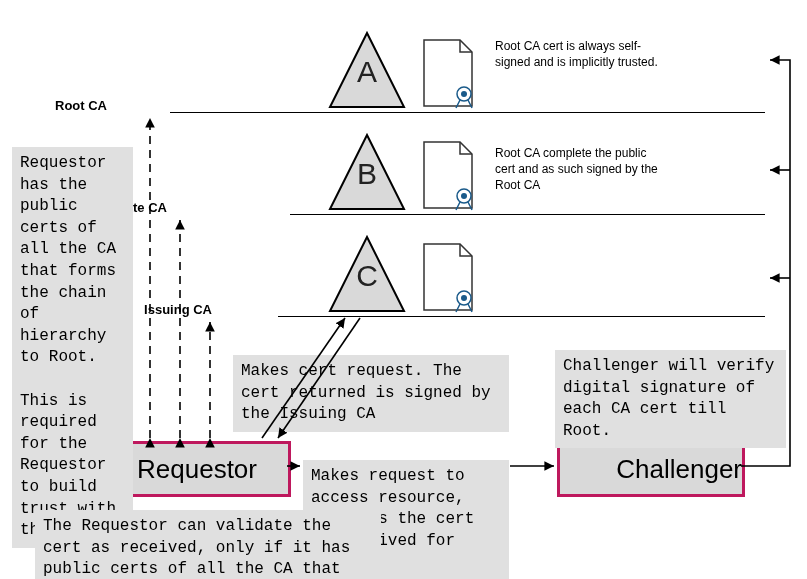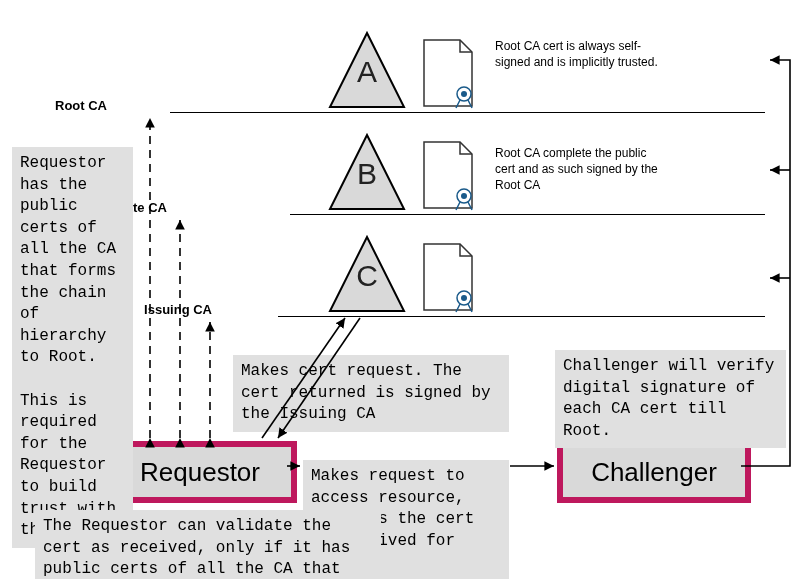--- a/index.html
+++ b/index.html
@@ -2,21 +2,21 @@
 <html><head>
 <meta charset="utf-8">
 <style>
   html,body{margin:0;padding:0;background:#fff;font-family:Verdana,Geneva,sans-serif;}
   .stage{position:relative;width:807px;height:579px;}
   .txtbox{position:absolute;background:#e0e0e0;font-size:16px;line-height:1.35;padding:6px 8px;font-family:"Courier New",monospace;}
   .ca-label{position:absolute;font-weight:700;font-size:13px;}
   .ca-line{position:absolute;height:1px;background:#000;}
   svg.triangle{position:absolute;}
   .tri-letter{position:absolute;font-size:30px;font-weight:400;font-family:Arial,Helvetica,sans-serif;color:#222;text-align:center;width:40px;}
-  .actorbox{position:absolute;border:6px solid #be185d;background:#d9d9d9;display:flex;align-items:center;justify-content:center;font-size:26px;font-family:Arial,Helvetica,sans-serif;}
+  .actorbox{position:absolute;border:3px solid #be185d;background:#d9d9d9;display:flex;align-items:center;justify-content:center;font-size:26px;font-family:Arial,Helvetica,sans-serif;}
   .desc{position:absolute;font-size:12px;line-height:1.35;font-family:Liberation Sans, sans-serif;}
   svg.overlay{position:absolute;left:0;top:0;pointer-events:none;}
 </style>
 </head>
 <body>
 
 <div class="stage">
 
   <div class="ca-label" style="right:700px;top:98px;text-align:right;width:120px;">Root CA</div>
   <div class="ca-line" style="left:170px;top:112px;width:595px;"></div>
@@ -58,21 +58,21 @@
     <path d="M4 2 H40 L52 14 V68 H4 Z" fill="#fff" stroke="#333" stroke-width="1.5"></path>
     <path d="M40 2 V14 H52" fill="none" stroke="#333" stroke-width="1.5"></path>
     <circle cx="44" cy="56" r="7" fill="none" stroke="#1a5a8a" stroke-width="1.5"></circle>
     <circle cx="44" cy="56" r="3" fill="#1a5a8a"></circle>
     <path d="M40 62 L36 70 M48 62 L52 70" stroke="#1a5a8a" stroke-width="1.5"></path>
   </svg>
 
   <div class="actorbox" style="left:103px;top:441px;width:182px;height:50px;">
     <span>Requestor</span>
   </div>
-  <div class="actorbox" style="left:557px;top:441px;width:182px;height:50px;">
+  <div class="actorbox" style="left:557px;top:441px;width:182px;height:50px;justify-content:flex-end;">
     <span>Challenger</span>
   </div>
 
   <div class="txtbox" style="left:12px;top:147px;width:105px;white-space:pre-line;">Requestor has the public certs of all the CA that forms the chain of hierarchy to Root.
 
 This is required for the Requestor to build trust with the PKI.</div>
   <div class="txtbox" style="left:233px;top:355px;width:260px;">Makes cert request. The cert returned is signed by the Issuing CA</div>
   <div class="txtbox" style="left:303px;top:440px;width:190px;margin-top:20px;">Makes request to access resource, provides the cert as received for auth.</div>
   <div class="txtbox" style="left:555px;top:350px;width:215px;">Challenger will verify digital signature of each CA cert till Root.</div>
   <div class="txtbox" style="left:35px;top:510px;width:330px;">The Requestor can validate the cert as received, only if it has public certs of all the CA that forms the chain to Root.</div>

